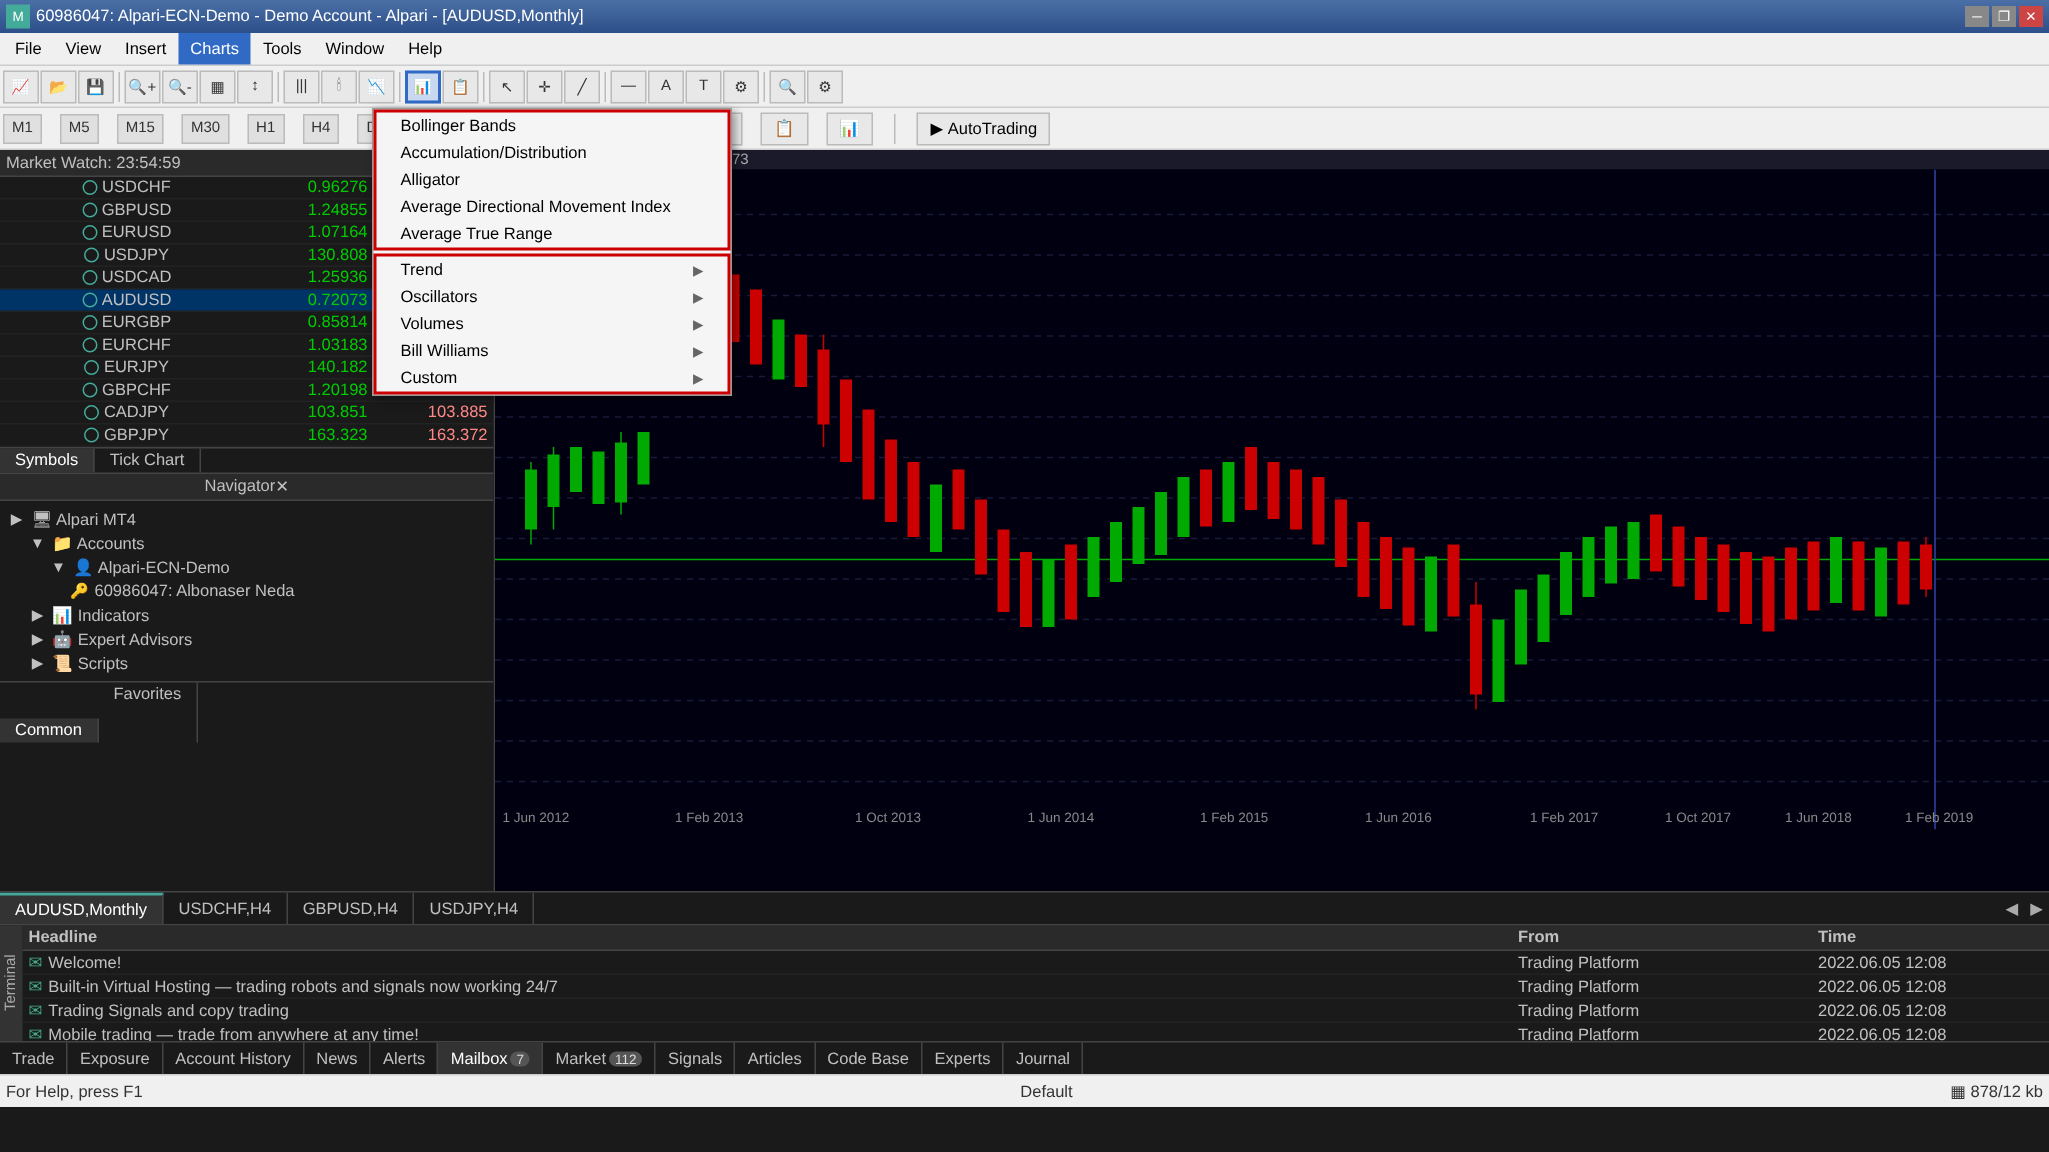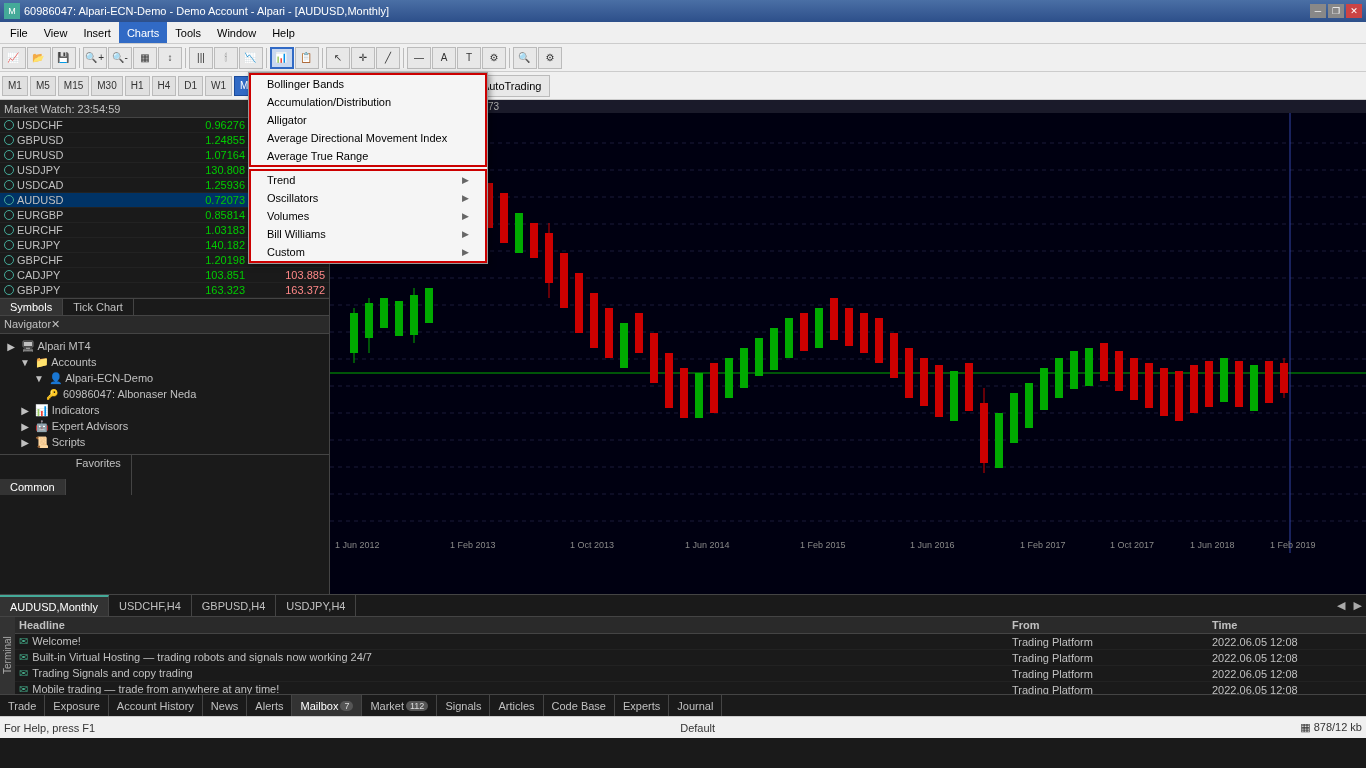--- a/index.html
+++ b/index.html
@@ -68,21 +68,21 @@
     .tb-btn-active { background: #c8d8f0; border-color: #7090c0; border: 2px solid #316ac5; }
 
     
     .toolbar2 {
       background: #f0f0f0;
       height: 28px;
       display: flex;
       align-items: center;
       padding: 0 2px;
       border-bottom: 1px solid #ccc;
-      gap: 2px;
+      gap: 12px;
     }
     .timeframe-btn {
       padding: 2px 5px;
       background: #e0e0e0;
       border: 1px solid #bbb;
       cursor: pointer;
       font-size: 10px;
       color: #333;
       height: 20px;
       display: flex;
@@ -153,21 +153,21 @@
     }
     .mw-row {
       display: grid;
       grid-template-columns: 1fr 80px 80px;
       padding: 1px 4px;
       font-size: 11px;
       border-bottom: 1px solid #222;
       align-items: center;
     }
     .mw-row.selected { background: #003366; }
-    .mw-symbol { color: #c0c0c0; display: flex; align-items: center; gap: 3px; }
+    .mw-symbol { color: #c0c0c0; display: flex; align-items: center; gap: 3px; justify-content: center; }
     .mw-symbol-icon { width: 10px; height: 10px; border: 1px solid #4a9; border-radius: 50%; display: inline-block; }
     .mw-bid { color: #00cc00; text-align: right; }
     .mw-ask { color: #ff4444; text-align: right; }
     .mw-tabs {
       display: flex;
       border-top: 1px solid #444;
     }
     .mw-tab {
       padding: 2px 10px;
       font-size: 11px;
@@ -181,21 +181,21 @@
     .navigator {
       flex: 1;
       background: #1a1a1a;
       border-top: 1px solid #444;
       overflow: hidden;
     }
     .nav-header {
       background: #2a2a2a;
       padding: 2px 4px;
       display: flex;
-      justify-content: flex-start;
+      justify-content: center;
       font-size: 11px;
       color: #c0c0c0;
       border-bottom: 1px solid #444;
     }
     .nav-tree { padding: 4px; font-size: 11px; }
     .nav-item { padding: 1px 0; display: flex; align-items: center; gap: 3px; cursor: pointer; }
     .nav-icon { width: 14px; height: 14px; display: inline-flex; align-items: center; justify-content: center; font-size: 10px; }
     .nav-indent1 { margin-left: 14px; }
     .nav-indent2 { margin-left: 28px; }
     .nav-indent3 { margin-left: 42px; }

